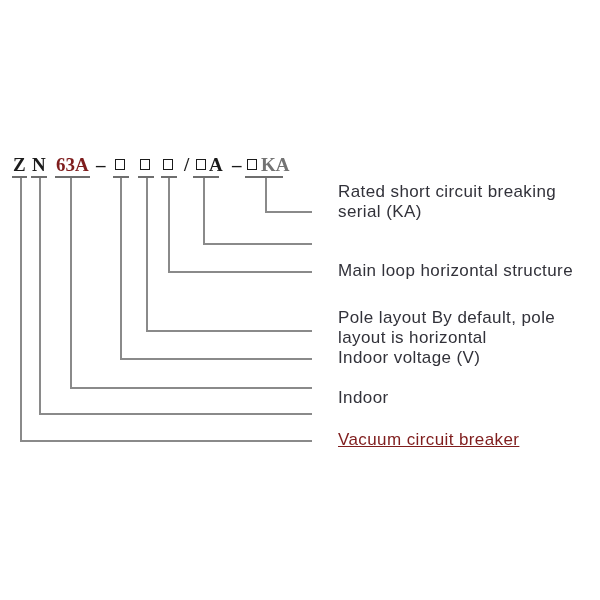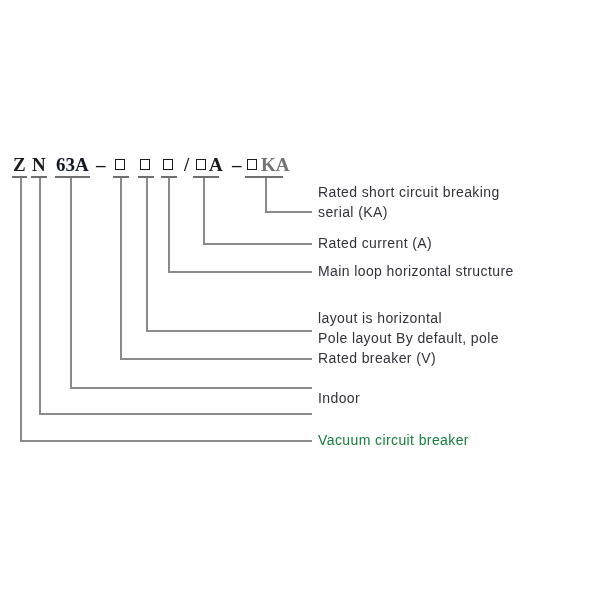--- a/index.html
+++ b/index.html
@@ -36,83 +36,81 @@
     position: absolute;
     top: 178px;
     width: 1.5px;
   }
   .hline {
     position: absolute;
     height: 1.5px;
   }
   .part-label {
     position: absolute;
-    font-size: 14px;
+    font-size: 17px;
     line-height: 20px;
     letter-spacing: 0.4px;
     white-space: nowrap;
+    margin-left: 20px;
   }
 </style>
 </head>
 <body>
 
 <div id="canvas">
     <div class="model-seg" style="left: 13px; color: rgb(27, 27, 27);">Z</div>
     <div class="model-seg" style="left: 32px; color: rgb(27, 27, 27);">N</div>
-    <div class="model-seg" style="left: 56px; color: #0f172a;">63A</div>
+    <div class="model-seg" style="left: 56px; color: #7f1d1d;">63A</div>
     <div class="model-seg" style="left: 96px; color: rgb(27, 27, 27);">–</div>
     <div class="model-box" style="left: 115px; border: 1.5px solid rgb(27, 27, 27);"></div>
     <div class="model-box" style="left: 140px; border: 1.5px solid rgb(27, 27, 27);"></div>
     <div class="model-box" style="left: 163px; border: 1.5px solid rgb(27, 27, 27);"></div>
     <div class="model-seg" style="left: 184px; color: rgb(27, 27, 27);">/</div>
     <div class="model-box" style="left: 196px; border: 1.5px solid rgb(27, 27, 27);"></div>
     <div class="model-seg" style="left: 209px; color: rgb(27, 27, 27);">A</div>
     <div class="model-seg" style="left: 232px; color: rgb(27, 27, 27);">–</div>
     <div class="model-box" style="left: 247px; border: 1.5px solid rgb(27, 27, 27);"></div>
     <div class="model-seg" style="left: 261px; color: #737373;">KA</div>
     <div class="underline" style="left: 12px; width: 15px; background: rgb(110, 110, 110);"></div>
     <div class="underline" style="left: 31px; width: 16px; background: rgb(110, 110, 110);"></div>
     <div class="underline" style="left: 55px; width: 35px; background: rgb(110, 110, 110);"></div>
     <div class="underline" style="left: 113px; width: 16px; background: rgb(110, 110, 110);"></div>
     <div class="underline" style="left: 138px; width: 16px; background: rgb(110, 110, 110);"></div>
     <div class="underline" style="left: 161px; width: 16px; background: rgb(110, 110, 110);"></div>
     <div class="underline" style="left: 193px; width: 26px; background: rgb(110, 110, 110);"></div>
     <div class="underline" style="left: 245px; width: 38px; background: rgb(110, 110, 110);"></div>
     <div class="vline" style="left: 20px; height: 263.5px; background: rgb(138, 138, 138);"></div>
     <div class="hline" style="left: 20px; top: 440px; width: 292px; background: rgb(138, 138, 138);"></div>
-    <div class="part-label" style="left: 318px; top: 430px; color: #15803d;">
+    <div class="part-label" style="left: 318px; top: 430px; color: #7f1d1d; text-decoration: underline;">
       <div>Vacuum circuit breaker</div>
     </div>
     <div class="vline" style="left: 39px; height: 236.5px; background: rgb(138, 138, 138);"></div>
     <div class="hline" style="left: 39px; top: 413px; width: 273px; background: rgb(138, 138, 138);"></div>
     <div class="part-label" style="left: 318px; top: 388px; color: rgb(50, 50, 58);">
       <div>Indoor</div>
     </div>
     <div class="vline" style="left: 70px; height: 210.5px; background: rgb(138, 138, 138);"></div>
     <div class="hline" style="left: 70px; top: 387px; width: 242px; background: rgb(138, 138, 138);"></div>
     <div class="vline" style="left: 120px; height: 181.5px; background: rgb(138, 138, 138);"></div>
     <div class="hline" style="left: 120px; top: 358px; width: 192px; background: rgb(138, 138, 138);"></div>
     <div class="part-label" style="left: 318px; top: 348px; color: rgb(50, 50, 58);">
-      <div>Rated breaker (V)</div>
+      <div>Indoor voltage (V)</div>
     </div>
     <div class="vline" style="left: 146px; height: 153.5px; background: rgb(138, 138, 138);"></div>
     <div class="hline" style="left: 146px; top: 330px; width: 166px; background: rgb(138, 138, 138);"></div>
     <div class="part-label" style="left: 318px; top: 308px; color: rgb(50, 50, 58);">
+      <div>Pole layout By default, pole</div>
       <div>layout is horizontal</div>
-      <div>Pole layout By default, pole</div>
     </div>
     <div class="vline" style="left: 168px; height: 94.5px; background: rgb(138, 138, 138);"></div>
     <div class="hline" style="left: 168px; top: 271px; width: 144px; background: rgb(138, 138, 138);"></div>
     <div class="part-label" style="left: 318px; top: 261px; color: rgb(50, 50, 58);">
       <div>Main loop horizontal structure</div>
     </div>
     <div class="vline" style="left: 203px; height: 66.5px; background: rgb(138, 138, 138);"></div>
     <div class="hline" style="left: 203px; top: 243px; width: 109px; background: rgb(138, 138, 138);"></div>
-    <div class="part-label" style="left: 318px; top: 233px; color: rgb(50, 50, 58);">
-      <div>Rated current (A)</div>
-    </div>
     <div class="vline" style="left: 265px; height: 34.5px; background: rgb(138, 138, 138);"></div>
     <div class="hline" style="left: 265px; top: 211px; width: 47px; background: rgb(138, 138, 138);"></div>
     <div class="part-label" style="left: 318px; top: 182px; color: rgb(50, 50, 58);">
       <div>Rated short circuit breaking</div>
       <div>serial (KA)</div>
     </div>
   </div>
 
 </body></html>

